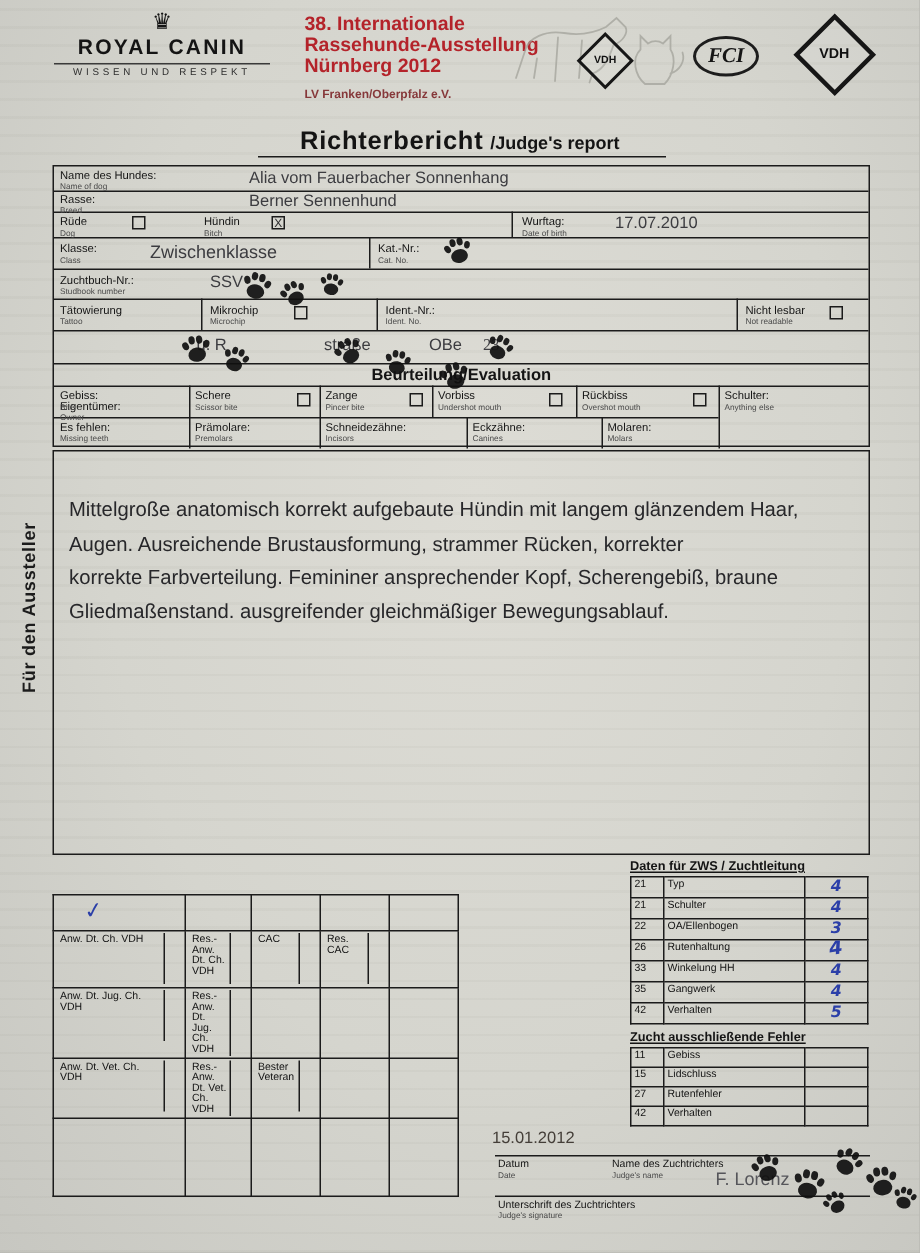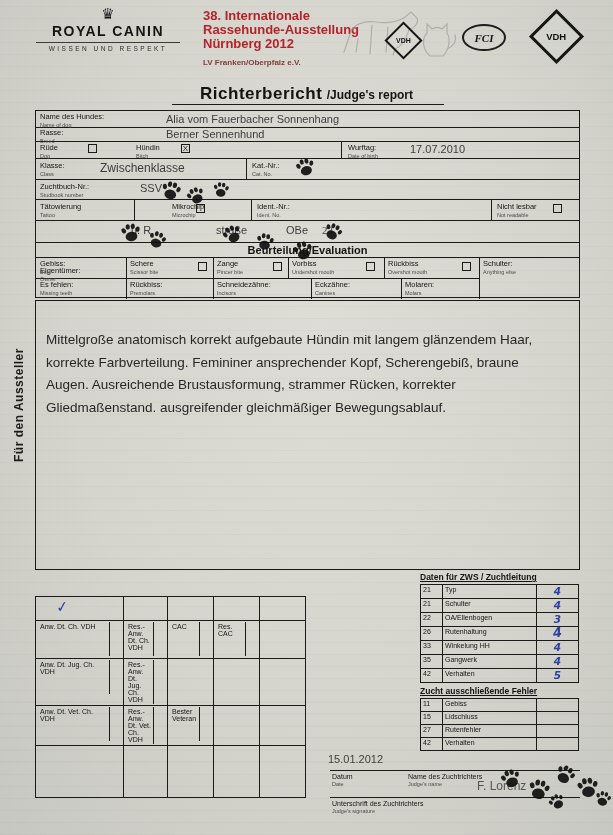--- a/index.html
+++ b/index.html
@@ -17,21 +17,21 @@
   .hl{position:absolute;height:1px;background:#1b1b1b;}
   .vl{position:absolute;width:1px;background:#1b1b1b;}
   .cb{position:absolute;width:9px;height:9px;border:1px solid #1b1b1b;box-sizing:border-box;
       font-size:8px;color:#2e2e30;text-align:center;line-height:8px;}
   .bigbox{position:absolute;border:1.3px solid #1b1b1b;box-sizing:border-box;}
   .diamond{position:absolute;border:2px solid #161616;transform:rotate(45deg);
            display:flex;align-items:center;justify-content:center;background:rgba(255,255,255,0.08);}
   .dtext{transform:rotate(-45deg);font-weight:bold;color:#111;}
   .fci{position:absolute;width:44px;height:27px;border:2px solid #1d1d1d;border-radius:50%;
        display:flex;align-items:center;justify-content:center;box-sizing:border-box;}
-  .fcitext{font-family:"Liberation Serif", serif;font-style:italic;font-weight:bold;font-size:11px;color:#161616;}
+  .fcitext{font-family:"Liberation Serif", serif;font-style:italic;font-weight:bold;font-size:14px;color:#161616;}
   table.grid{border-collapse:collapse;position:absolute;table-layout:fixed;}
   table.grid td{border:1px solid #1b1b1b;font-size:7px;color:#141414;vertical-align:top;padding:1px 2px;overflow:hidden;}
   td.nopad{padding:0;}
   .split{display:flex;height:100%;min-height:34px;}
   .split .txt{flex:1;padding:1px 2px;}
   .split .mk{width:11px;border-left:1px solid #1b1b1b;}
   .hw{font-family:"DejaVu Sans", sans-serif;font-weight:bold;font-style:italic;
       color:#2b3fa8;font-size:10.5px;line-height:11px;}
   .check{font-family:"DejaVu Sans", sans-serif;color:#2b3fa8;font-size:15px;font-weight:bold;
          display:inline-block;transform:rotate(-8deg);}
@@ -165,21 +165,21 @@
     <div class="abs" style="left:4px;top:72px;">
       <div class="lbl">Zuchtbuch-Nr.:</div>
       <div class="sub">Studbook number</div>
     </div>
     <div class="abs val" style="left:104px;top:71px;">SSV</div>
 
     <div class="abs" style="left:4px;top:92px;">
       <div class="lbl">Tätowierung</div>
       <div class="sub">Tattoo</div>
     </div>
-    <div class="abs" style="left:104px;top:92px;margin-left:32px;">
+    <div class="abs" style="left:104px;top:92px;">
       <div class="lbl">Mikrochip</div>
       <div class="sub">Microchip</div>
     </div>
     <div class="cb" style="left:160px;top:93px;"></div>
     <div class="abs" style="left:221px;top:92px;">
       <div class="lbl">Ident.-Nr.:</div>
       <div class="sub">Ident. No.</div>
     </div>
     <div class="abs" style="left:461px;top:92px;">
       <div class="lbl">Nicht lesbar</div>
@@ -225,42 +225,42 @@
     <div class="abs" style="left:447px;top:149px;">
       <div class="lbl">Schulter:</div>
       <div class="sub">Anything else</div>
     </div>
 
     <div class="abs" style="left:4px;top:170px;">
       <div class="lbl">Es fehlen:</div>
       <div class="sub">Missing teeth</div>
     </div>
     <div class="abs" style="left:94px;top:170px;">
-      <div class="lbl">Rückbiss:</div>
+      <div class="lbl">Prämolare:</div>
       <div class="sub">Premolars</div>
     </div>
     <div class="abs" style="left:181px;top:170px;">
       <div class="lbl">Schneidezähne:</div>
       <div class="sub">Incisors</div>
     </div>
     <div class="abs" style="left:279px;top:170px;">
       <div class="lbl">Eckzähne:</div>
       <div class="sub">Canines</div>
     </div>
     <div class="abs" style="left:369px;top:170px;">
       <div class="lbl">Molaren:</div>
       <div class="sub">Molars</div>
     </div>
   </div>
 
   <div class="bigbox" style="left:35px;top:300px;width:545px;height:270px;">
     <div class="abs" style="left:10px;top:28px;">
       <div class="report-line">Mittelgroße anatomisch korrekt aufgebaute Hündin mit langem glänzendem Haar,</div>
+      <div class="report-line">Augen. Ausreichende Brustausformung, strammer Rücken, korrekter</div>
       <div class="report-line">korrekte Farbverteilung. Femininer ansprechender Kopf, Scherengebiß, braune</div>
-      <div class="report-line">Augen. Ausreichende Brustausformung, strammer Rücken, korrekter</div>
       <div class="report-line">Gliedmaßenstand. ausgreifender gleichmäßiger Bewegungsablauf.</div>
     </div>
   </div>
 
   <div class="abs" style="left:-40px;top:398px;width:118px;text-align:center;transform:rotate(-90deg);font-weight:bold;font-size:12px;letter-spacing:0.5px;color:#1c1c1c;">Für den Aussteller</div>
 
 
   <table class="grid" style="left:35px;top:596px;width:270px;">
     <colgroup>
         <col style="width:88px">

